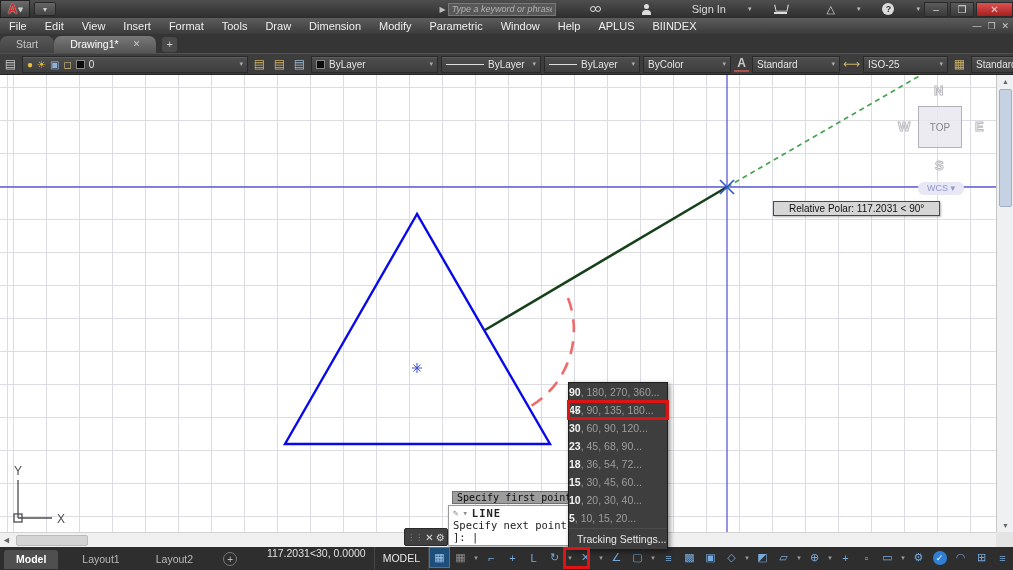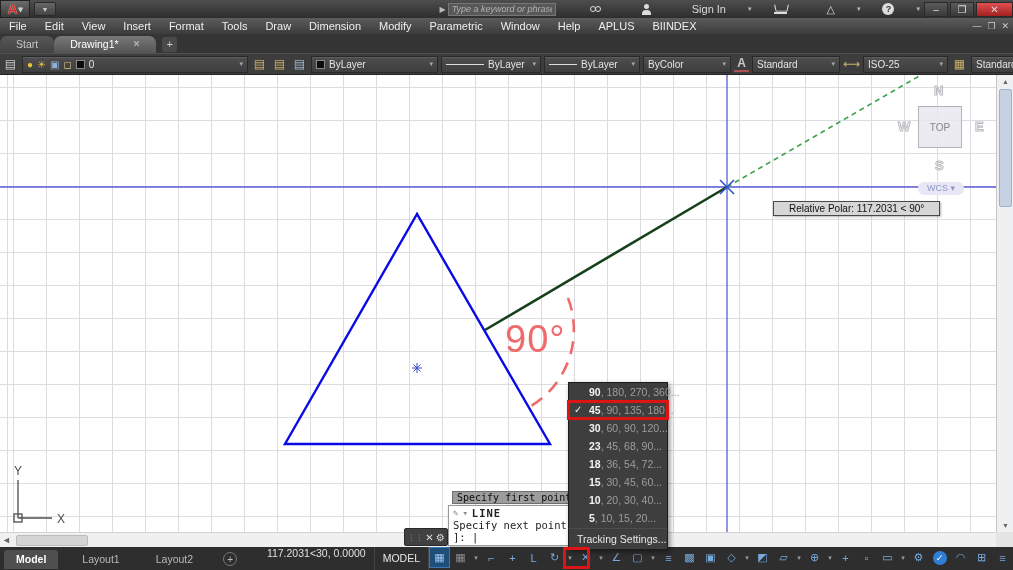--- a/index.html
+++ b/index.html
@@ -81,21 +81,21 @@
   .prompt-tip { position:absolute; left:452px; top:491px; background:#9d9d9d; border:1px solid #6e6e6e; font-family:"DejaVu Sans Mono",monospace; font-size:10px; color:#0c0c0c; padding:0 4px; z-index:31; }
   .cmdwin { position:absolute; left:448px; top:505px; width:192px; height:41px; background:#fff; border:1px solid #9a9a9a; box-shadow:1px 1px 3px rgba(0,0,0,.25); font-family:"DejaVu Sans Mono",monospace; font-size:10.5px; color:#222; z-index:30; padding:1px 4px; }
   .cmdwin .c1 { display:flex; align-items:center; gap:4px; }
   .cmdwin .c1 .pen { color:#8a8a8a; font-size:9px; }
   .cmdwin .c1 .cc { font-weight:bold; letter-spacing:1px; }
   .minibar { position:absolute; left:404px; top:528px; width:44px; height:18px; background:#414141; border:1px solid #2a2a2a; border-radius:2px; display:flex; align-items:center; justify-content:space-evenly; color:#ddd; font-size:10px; z-index:30; }
   .minibar .grip { color:#8a8a8a; font-size:8px; }
 
   
   .ctxmenu { position:absolute; left:568px; top:382px; width:100px; background:#3e3e3e; border:1px solid #1d1d1d; box-shadow:2px 2px 5px rgba(0,0,0,.45); z-index:50; font-size:10.5px; }
-  .ci { position:relative; height:18px; line-height:18px; padding-left:20px; white-space:nowrap; }
+  .ci { position:relative; height:18px; line-height:18px; white-space:nowrap; }
   .ci b { color:#f2f2f2; font-weight:bold; }
   .ci .rest { color:#9d9d9d; }
   .ci .chk { position:absolute; left:5px; color:#f0f0f0; font-size:10px; }
   .ci .redbox { position:absolute; left:-2px; right:-2px; top:-1px; bottom:-1px; border:3px solid #dc1414; pointer-events:none; }
   .csep { height:1px; background:#262626; border-bottom:1px solid #4c4c4c; margin:1px 0; }
   .cfooter { height:19px; line-height:19px; padding-left:8px; color:#e8e8e8; white-space:nowrap; }
 
   
   .statusbar { position:absolute; left:0; top:547px; width:1013px; height:23px; background:#2e2e2e; display:flex; align-items:center; color:#c9c9c9; font-size:10.5px;gap:12px; }
   .ltab { height:19px; line-height:19px; padding:0 12px; margin-top:1px; color:#b9b9b9; border-radius:3px 3px 0 0; }
@@ -258,21 +258,20 @@
       </g>
 
       <g stroke="#4d4d4d" stroke-width="1.3" fill="none">
         <line x1="18" y1="405" x2="18" y2="443"></line>
           <line x1="18" y1="443" x2="52" y2="443"></line>
         <rect x="14" y="439" width="8" height="8"></rect>
       </g>
       <text x="14" y="400" font-size="12" fill="#4d4d4d">Y</text>
       <text x="57" y="448" font-size="12" fill="#4d4d4d">X</text>
     </svg>
-    <div class="angle-label">90°</div>
     <div class="polar-tip">Relative Polar: 117.2031 &lt; 90°</div>
 
     <div class="viewcube">
       <span class="vc-l" style="left:54px; top:5px;">N</span>
       <span class="vc-l" style="left:18px; top:41px;">W</span>
       <span class="vc-l" style="left:95px; top:41px;">E</span>
       <span class="vc-l" style="left:55px; top:80px;">S</span>
       <div class="vc-top">TOP</div>
     </div>
     <div class="wcs">WCS ▾</div>

